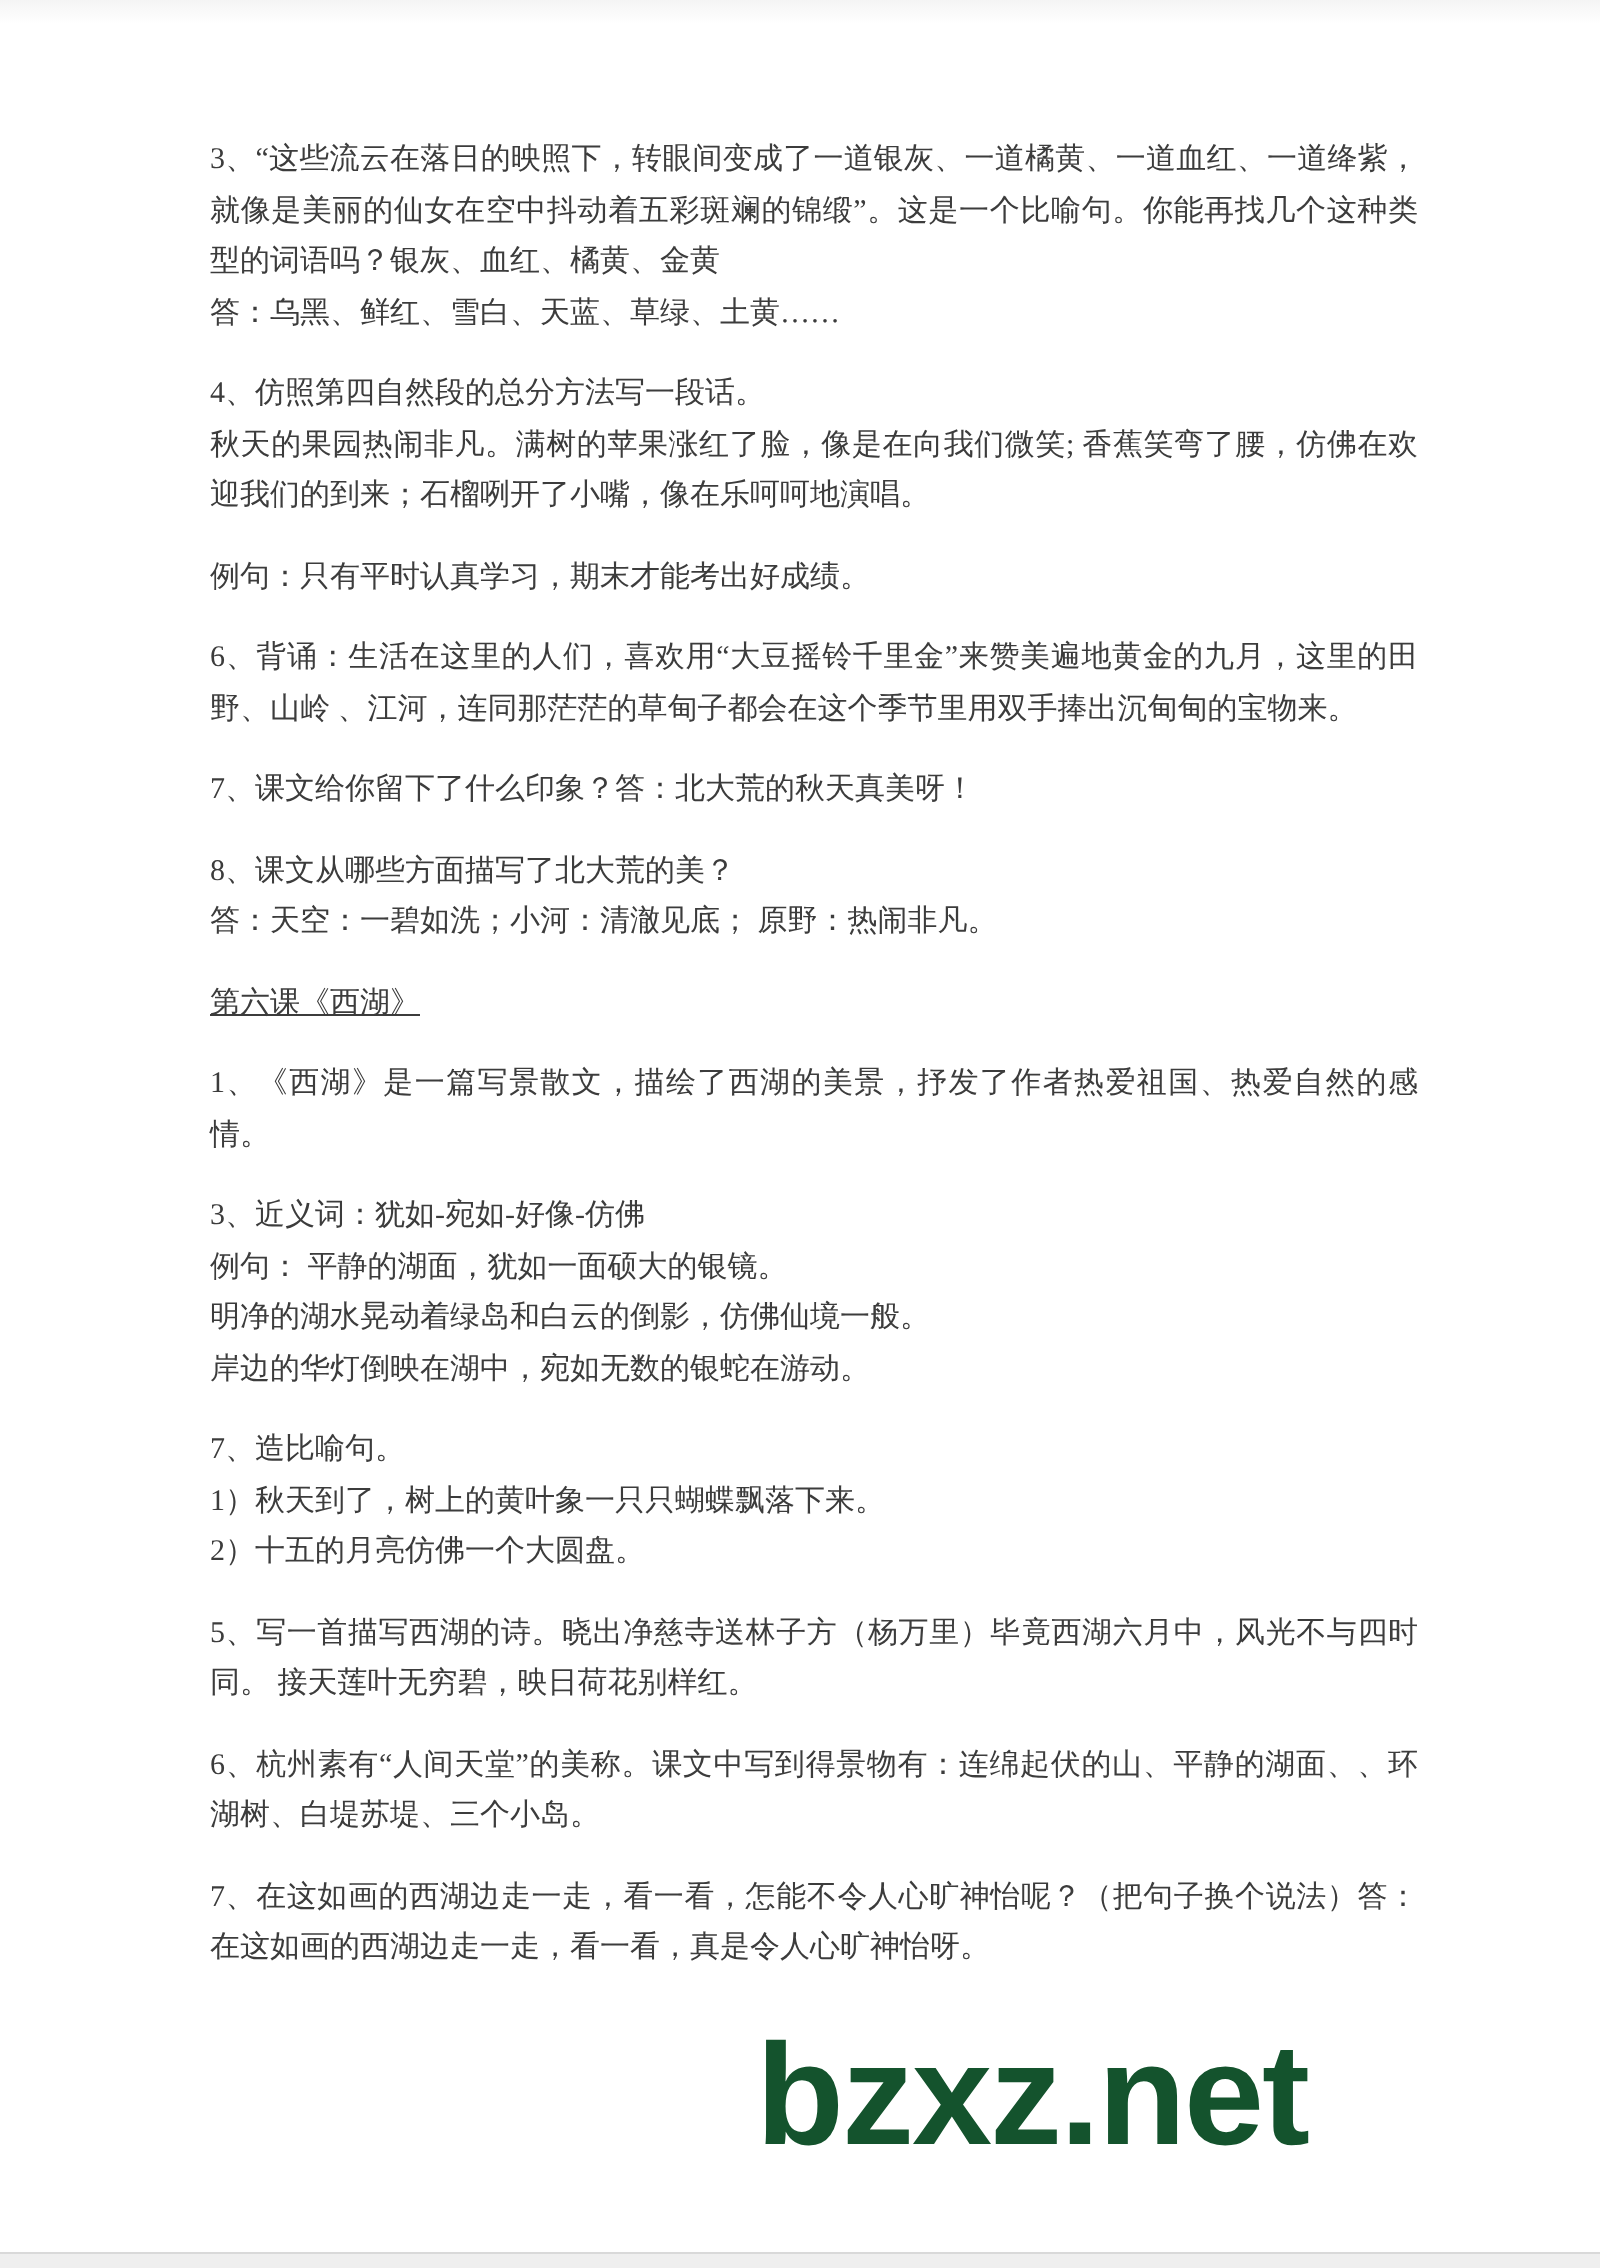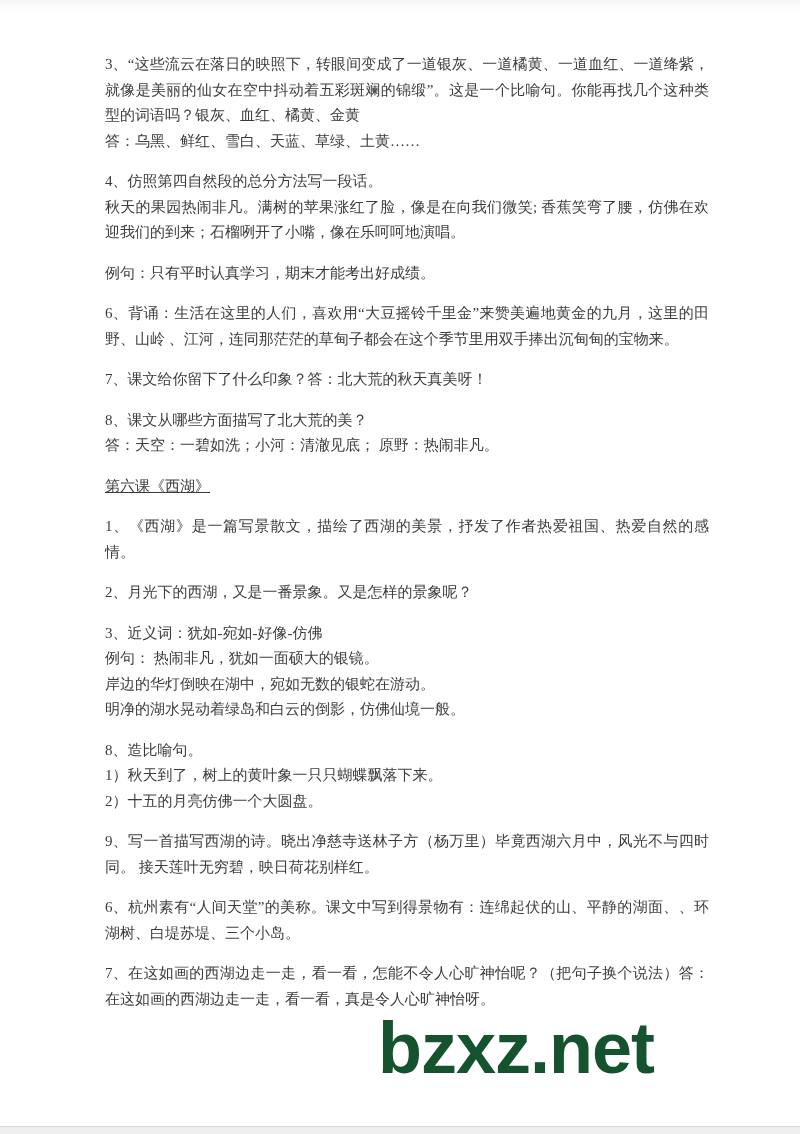--- a/index.html
+++ b/index.html
@@ -35,21 +35,21 @@
     font-weight: 700;
     font-size: 72px;
     line-height: 1;
     color: #14532d;
     letter-spacing: -1px;
     user-select: none;
   }
   .content {
     position: absolute;
     left: 105px;
-    top: 52px;
+    top: 68px;
     width: 604px;
     z-index: 1;
     font-family: "Liberation Serif", "DejaVu Serif", serif;
     font-size: 15px;
     line-height: 25.5px;
     color: #3c3c3c;
     text-align: justify;
   }
   .block { margin: 0 0 15px 0; }
   .line { margin: 0; }
@@ -102,38 +102,37 @@
       <div class="line">答：天空：一碧如洗；小河：清澈见底； 原野：热闹非凡。</div>
     </div>
 
     <div class="lesson-heading">第六课《西湖》</div>
 
     <div class="block">
       <div class="line">1、《西湖》是一篇写景散文，描绘了西湖的美景，抒发了作者热爱祖国、热爱自然的感情。</div>
     </div>
 
     <div class="block">
-      <div class="line">2、月光下的西湖，又是一番景象。又是怎样的景象呢？</div>
     </div>
 
     <div class="block">
       <div class="line">3、近义词：犹如-宛如-好像-仿佛</div>
-      <div class="line">例句： 热闹非凡，犹如一面硕大的银镜。</div>
+      <div class="line">例句： 平静的湖面，犹如一面硕大的银镜。</div>
+      <div class="line">明净的湖水晃动着绿岛和白云的倒影，仿佛仙境一般。</div>
       <div class="line">岸边的华灯倒映在湖中，宛如无数的银蛇在游动。</div>
-      <div class="line">明净的湖水晃动着绿岛和白云的倒影，仿佛仙境一般。</div>
     </div>
 
     <div class="block">
-      <div class="line">8、造比喻句。</div>
+      <div class="line">7、造比喻句。</div>
       <div class="line">1）秋天到了，树上的黄叶象一只只蝴蝶飘落下来。</div>
       <div class="line">2）十五的月亮仿佛一个大圆盘。</div>
     </div>
 
     <div class="block">
-      <div class="line">9、写一首描写西湖的诗。晓出净慈寺送林子方（杨万里）毕竟西湖六月中，风光不与四时同。 接天莲叶无穷碧，映日荷花别样红。</div>
+      <div class="line">5、写一首描写西湖的诗。晓出净慈寺送林子方（杨万里）毕竟西湖六月中，风光不与四时同。 接天莲叶无穷碧，映日荷花别样红。</div>
     </div>
 
     <div class="block">
       <div class="line">6、杭州素有“人间天堂”的美称。课文中写到得景物有：连绵起伏的山、平静的湖面、、环湖树、白堤苏堤、三个小岛。</div>
     </div>
 
     <div class="block">
       <div class="line">7、在这如画的西湖边走一走，看一看，怎能不令人心旷神怡呢？（把句子换个说法）答：在这如画的西湖边走一走，看一看，真是令人心旷神怡呀。</div>
     </div>
 

